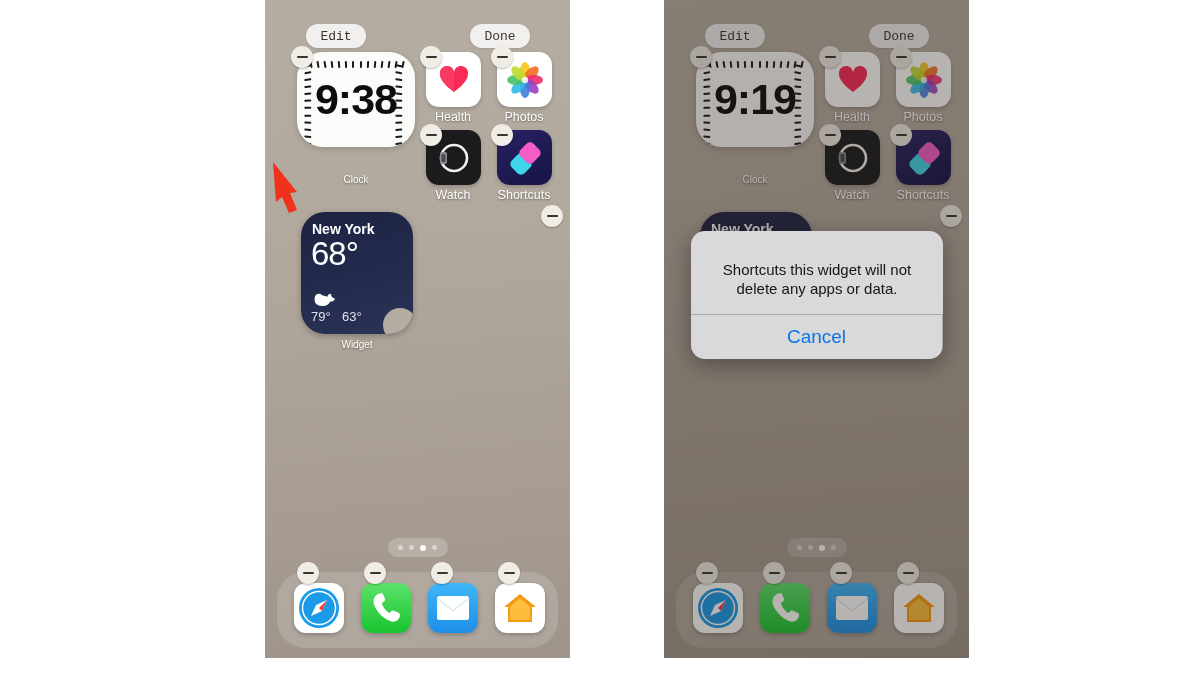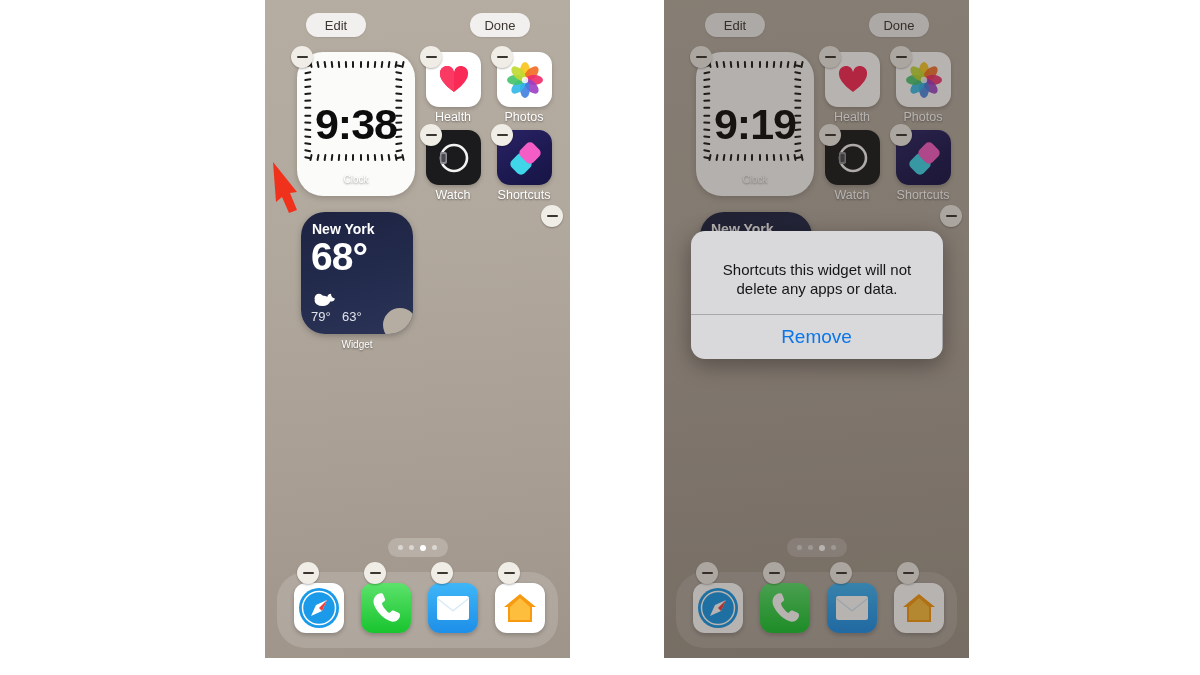--- a/index.html
+++ b/index.html
@@ -8,34 +8,34 @@
 
   
   .phone{position:absolute;top:0;height:658px;width:305px;overflow:hidden;
          background:linear-gradient(175deg,#b6ada2 0%,#b2a99e 35%,#a89e93 70%,#9e9489 100%);}
   .phone.left{left:265px;}
   .phone.right{left:664px;}
   .phone.right .dimlayer{position:absolute;inset:0;background:rgba(40,32,26,0.34);z-index:60;pointer-events:none;}
 
   
   .topbar{position:absolute;top:8px;left:0;width:100%;height:26px;z-index:5;}
-  .pillbtn{position:absolute;top:5px;height:24px;border-radius:12px;background:rgba(255,255,255,0.82);
+  .pillbtn{position:absolute;top:16px;height:24px;border-radius:12px;background:rgba(255,255,255,0.82);
            display:flex;align-items:center;justify-content:center;font-size:13px;color:#3c3630;
-           box-shadow:0 1px 2px rgba(0,0,0,0.10);}
+           box-shadow:0 1px 2px rgba(0,0,0,0.10);font-family:Liberation Mono, monospace;}
   .pillbtn.edit{left:41px;width:60px;}
   .pillbtn.done{left:205px;width:60px;}
 
   
   .badge{position:absolute;width:22px;height:22px;border-radius:50%;
          background:#f0ece6;box-shadow:0 1px 2px rgba(0,0,0,0.28);z-index:30;
          display:flex;align-items:center;justify-content:center;}
   .badge::before{content:"";width:11px;height:2px;background:#3a3530;border-radius:1px;}
 
   
-  .clockwidget{position:absolute;left:32px;top:52px;width:118px;height:144px;border-radius:26px;
+  .clockwidget{position:absolute;left:32px;top:52px;width:118px;height:95px;border-radius:26px;
                background:#fbfbf9;box-shadow:0 2px 6px rgba(0,0,0,0.18);overflow:hidden;}
   .clockwidget .ticks{position:absolute;inset:0;}
   .clockwidget .tk{position:absolute;background:#1a1a1a;width:1.6px;height:7px;border-radius:1px;}
   .clocktime{position:absolute;inset:0;display:flex;align-items:center;justify-content:center;
              font-family:"Liberation Sans",sans-serif;font-weight:bold;font-size:43px;color:#0d0d0d;
              letter-spacing:-1px;}
   .widgetlabel{position:absolute;width:118px;text-align:center;font-size:10px;color:#ffffff;
                text-shadow:0 1px 2px rgba(0,0,0,0.45);}
 
   
@@ -47,21 +47,21 @@
   .ic-photos{background:#fff;display:flex;align-items:center;justify-content:center;}
   .ic-watch{background:#1b1b1d;display:flex;align-items:center;justify-content:center;}
   .ic-short{background:linear-gradient(150deg,#2b2366 0%,#1d1a52 55%,#171446 100%);
             display:flex;align-items:center;justify-content:center;}
 
   
   .weatherwidget{position:absolute;left:36px;top:212px;width:112px;height:122px;border-radius:24px;
                  background:linear-gradient(165deg,#1d2240 0%,#222a4c 45%,#2b3456 100%);
                  box-shadow:0 2px 6px rgba(0,0,0,0.25);overflow:hidden;color:#fff;}
   .wcity{position:absolute;left:11px;top:9px;font-size:14px;font-weight:bold;}
-  .wtemp{position:absolute;left:10px;top:23px;font-size:39px;font-weight:700;letter-spacing:-1px;}
+  .wtemp{position:absolute;left:10px;top:23px;font-size:33px;font-weight:400;letter-spacing:-1px;}
   .wicon{position:absolute;left:11px;top:78px;width:26px;height:18px;}
   .whilo{position:absolute;left:10px;top:97px;font-size:13px;color:#e2e2ea;}
   .wcurve{position:absolute;right:-4px;bottom:-8px;width:34px;height:34px;border-radius:50%;
           background:#b6ada2;}
 
   
   .arrow{position:absolute;z-index:45;}
 
   
   .pagedots{position:absolute;left:50%;transform:translateX(-50%);top:538px;
@@ -453,18 +453,18 @@
     </div>
 
     <div class="dimlayer"></div>
 
     <div class="alert">
       <div class="alert-body">
         <div class="alert-msg">Shortcuts this widget will not delete any apps or data.</div>
       </div>
       <div class="alert-sep"></div>
       <div class="alert-actions">
-        <div class="alert-btn cancel">Remove</div>
+        <div class="alert-btn cancel">Cancel</div>
         <div class="alert-vsep"></div>
       </div>
     </div>
   </div>
 </div>
 
 </body></html>

